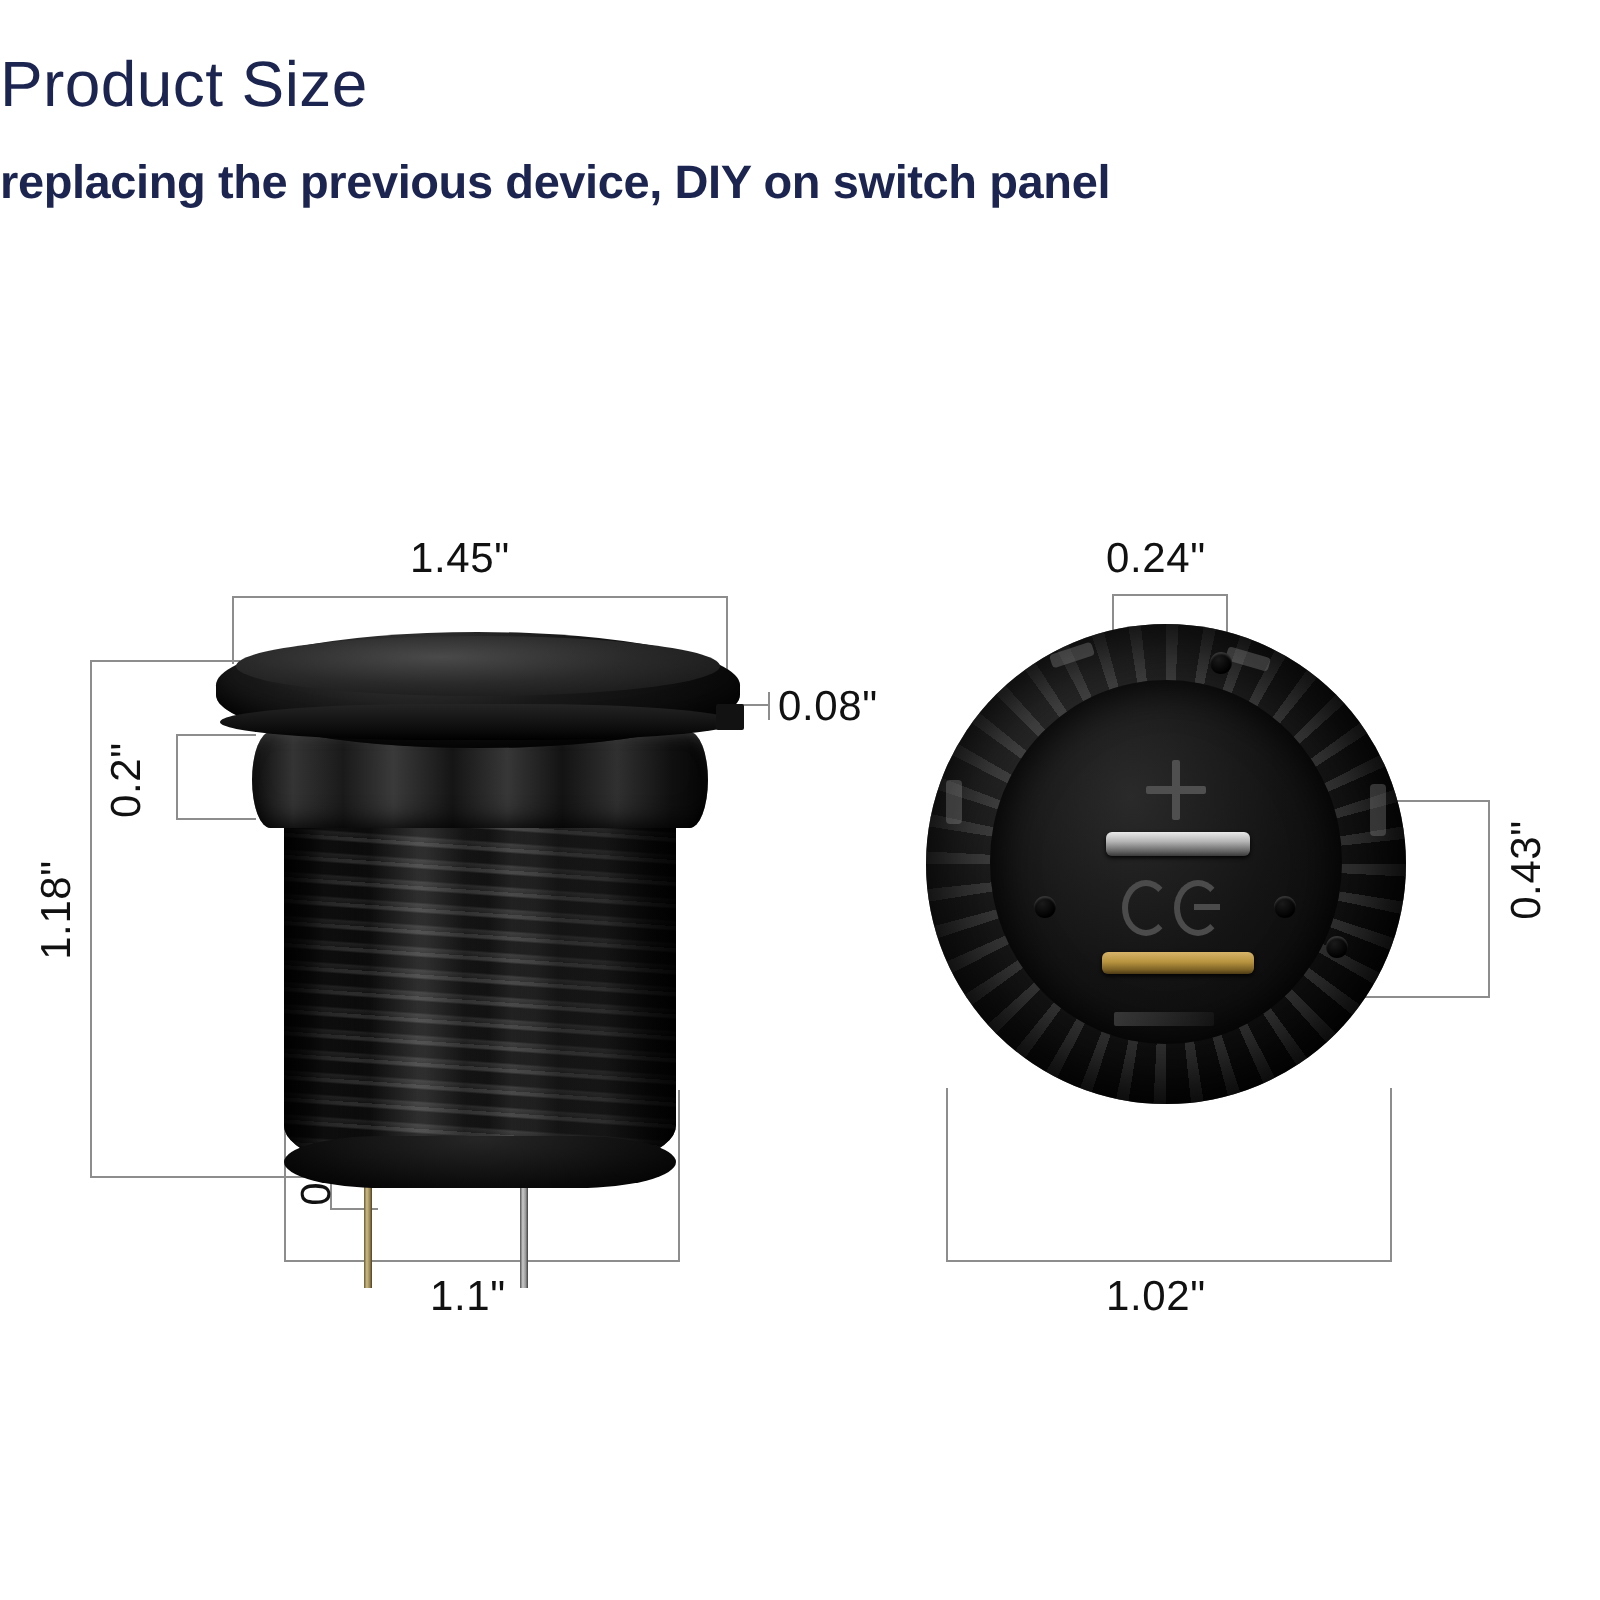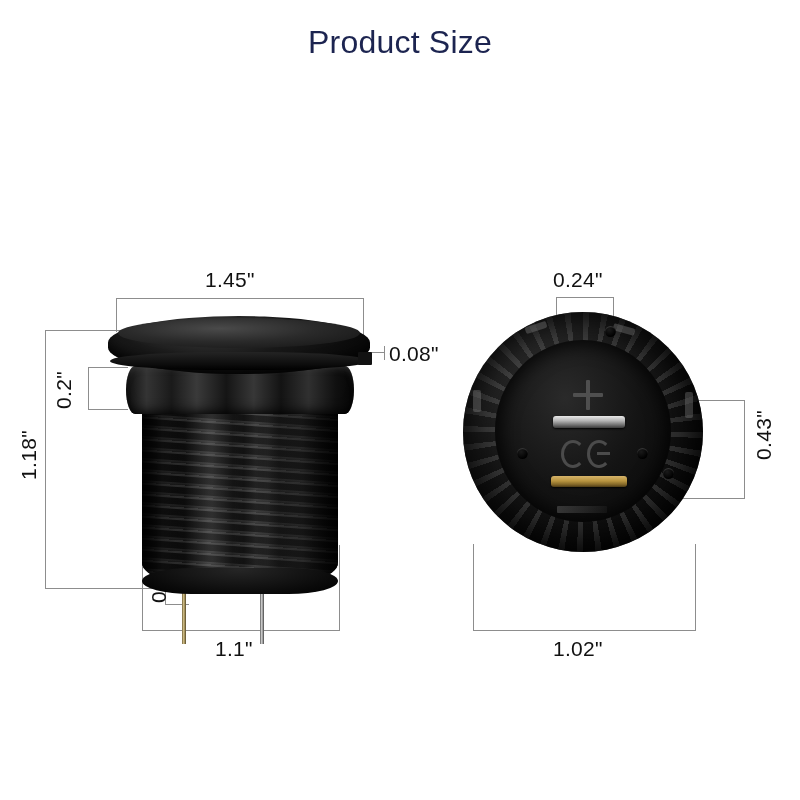--- a/index.html
+++ b/index.html
@@ -14,21 +14,20 @@
     font-family: "Liberation Sans", sans-serif;
     position: relative;
   }
 
   
   #header {
     position: absolute;
     left: 0;
     top: 0;
     width: 800px;
-    text-align: center;
   }
   #product-title {
     margin: 0;
     padding-top: 26px;
     font-size: 32px;
     font-weight: 400;
     color: #1c2450;
     letter-spacing: 0.2px;
     line-height: 1;
   }
@@ -342,20 +341,21 @@
     background: rgba(160,160,160,0.30);
     border-radius: 2px;
   }
 </style>
 </head>
 <body>
 
 <div id="header">
   <h1 id="product-title">Product Size</h1>
   <div id="subtitle-block">
+    <span class="subtitle-line">replacing the previous device, DIY on switch panel</span>
   </div>
 </div>
 
 <div id="stage">
 
   <div class="gl h" style="left:116px; top:298px; width:248px;"></div>
   <div class="gl v" style="left:116px; top:298px; height:34px;"></div>
   <div class="gl v" style="left:363px; top:298px; height:40px;"></div>
 
   <div class="gl v" style="left:45px; top:330px; height:258px;"></div>

